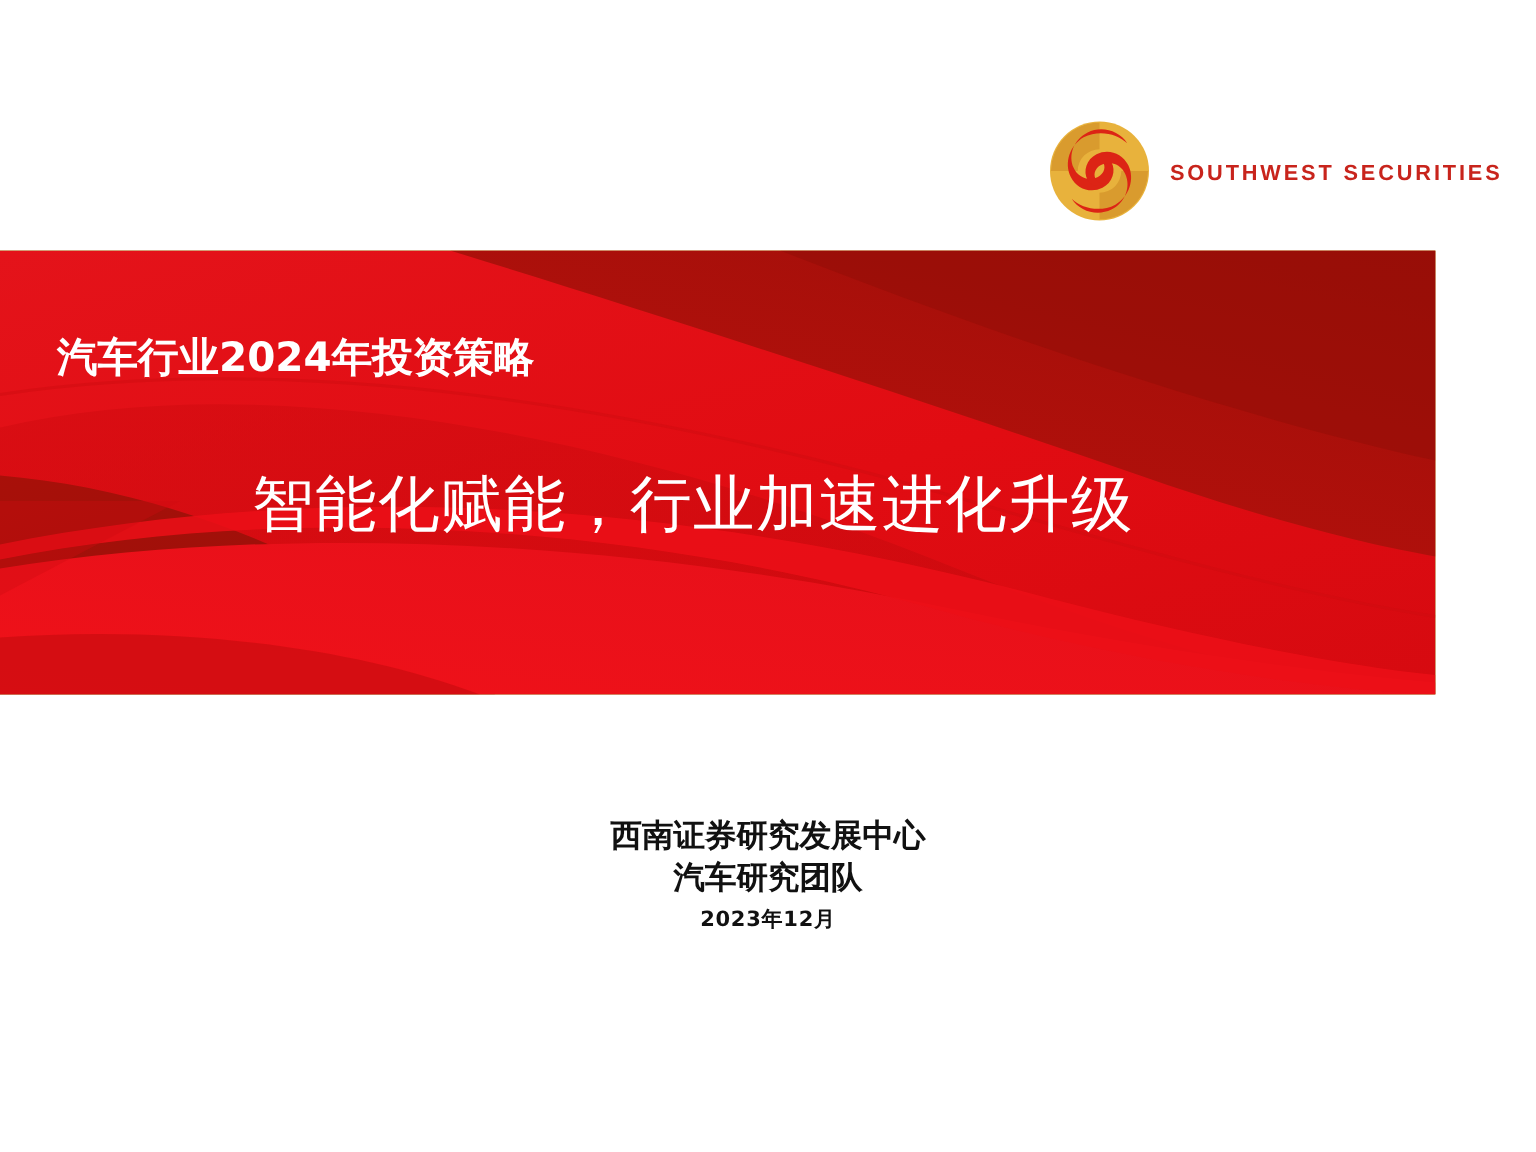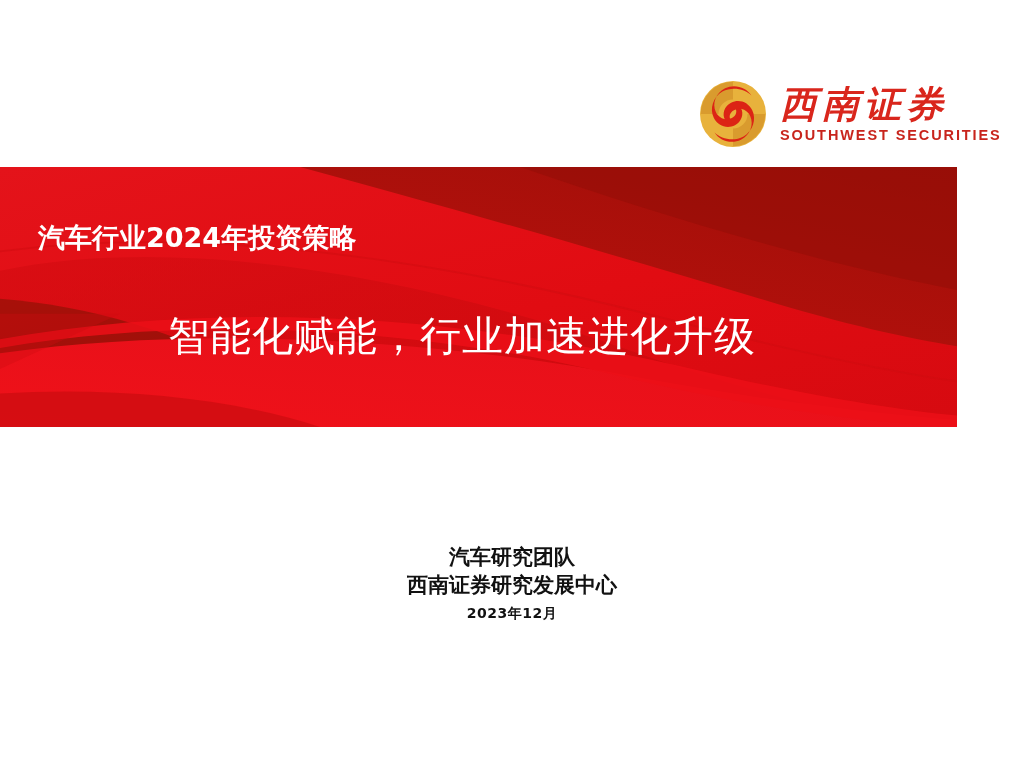--- a/index.html
+++ b/index.html
@@ -69,21 +69,21 @@
     white-space: nowrap;
     text-align: center;
   }
 
   
   .banner {
     position: absolute;
     left: 0;
     top: 167px;
     width: 957px;
-    height: 260px;
+    height: 296px;
     overflow: hidden;
     background: #a16207;
   }
   .banner svg.bg {
     position: absolute;
     inset: 0;
     width: 100%;
     height: 100%;
     display: block;
   }
@@ -179,21 +179,20 @@
                    C51,67 42,66 38,59
                    C33,50 37,38 47,33
                    C59,27 73,32 79,44
                    C86,58 80,76 66,84
                    C51,92 32,88 22,78 Z" fill="#dc2415"></path>
         </g>
       </svg>
     </div>
 
     <div class="logo-text">
-      <div class="logo-cn">西南证券</div>
       <div class="logo-en">SOUTHWEST SECURITIES</div>
     </div>
   </div>
 
   <div class="banner">
 
     <svg class="bg" viewBox="0 0 957 296" preserveAspectRatio="none" xmlns="http://www.w3.org/2000/svg" aria-hidden="true">
       <defs>
         <linearGradient id="gBase" x1="0" y1="0" x2="1" y2="1">
           <stop offset="0%" stop-color="#e4131a"></stop>
@@ -239,18 +238,18 @@
       <path d="M0,167 L120,167 L0,230 Z" fill="#cf0b10" opacity="0.35"></path>
     </svg>
 
     <div class="banner-text-layer">
       <div class="subtitle">汽车行业2024年投资策略</div>
       <div class="maintitle">智能化赋能，行业加速进化升级</div>
     </div>
   </div>
 
   <div class="footer">
+    <div class="footer-line">西南证券研究发展中心</div>
     <div class="footer-line">汽车研究团队</div>
-    <div class="footer-line">西南证券研究发展中心</div>
     <div class="footer-line date">2023年12月</div>
   </div>
 
 </div>
 
 </body></html>

